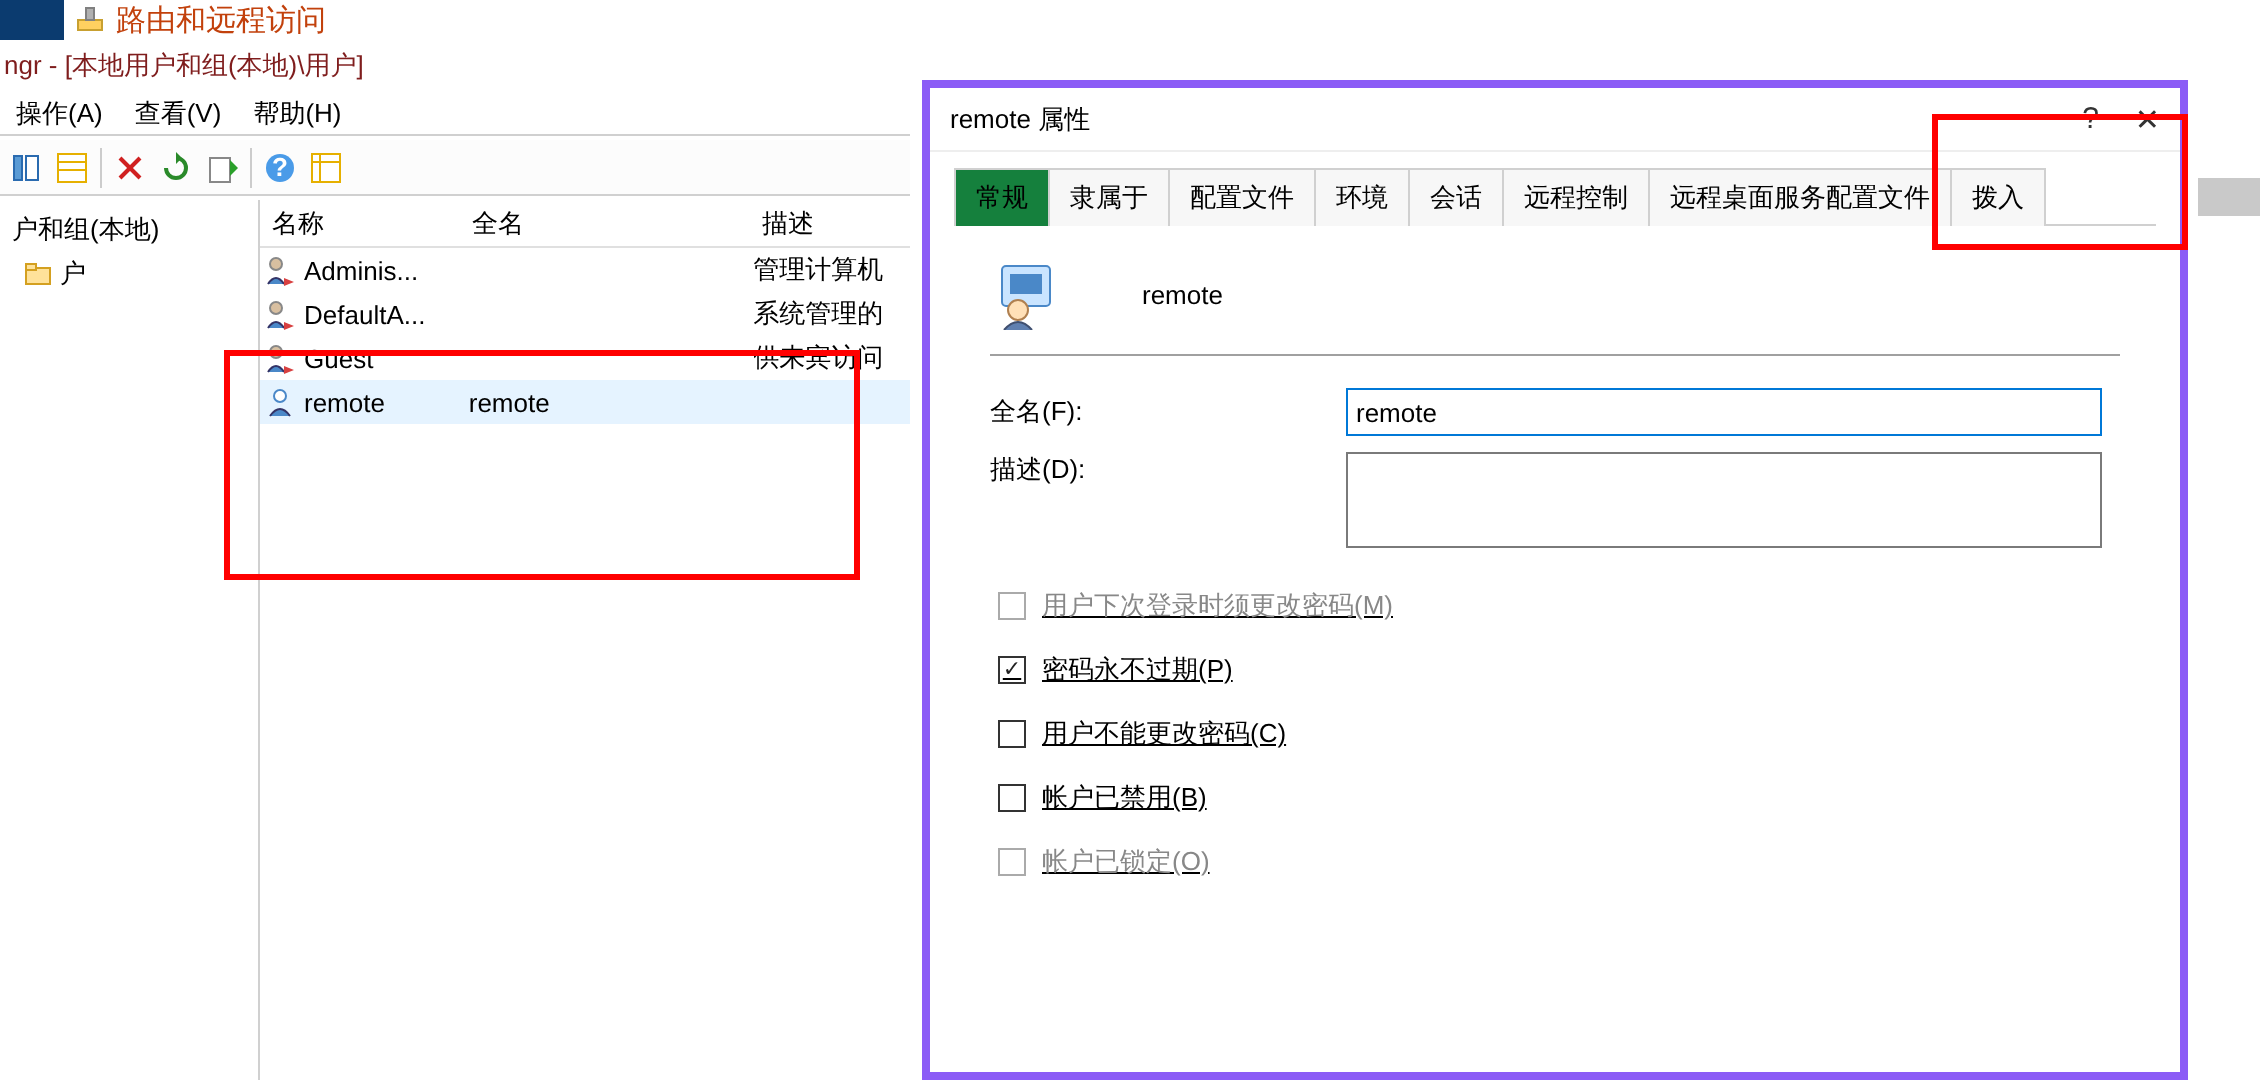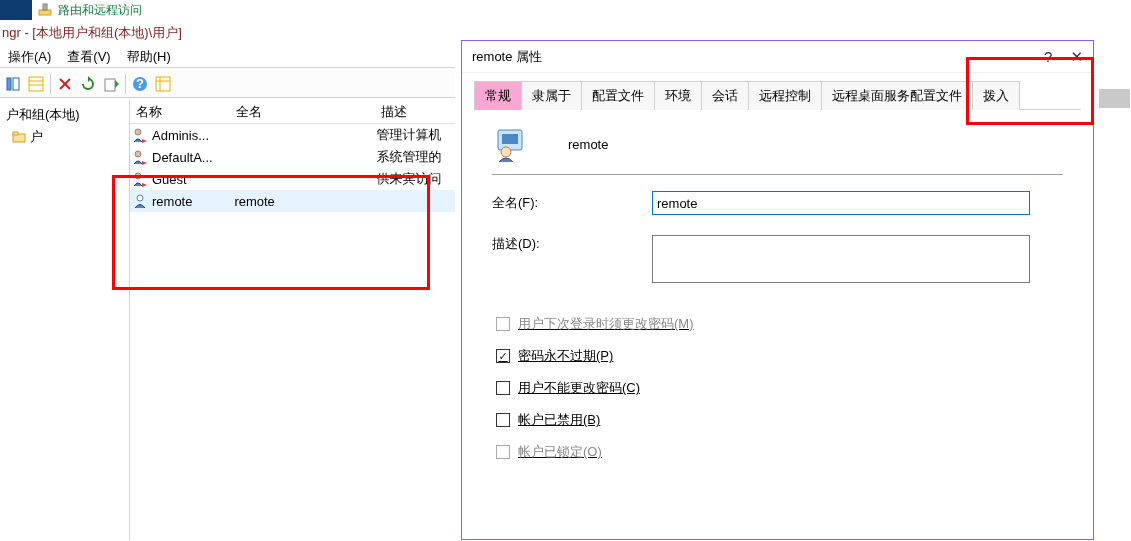--- a/index.html
+++ b/index.html
@@ -1,21 +1,21 @@
 <!DOCTYPE html>
 <html><head>
   <meta charset="utf-8">
   <style>
     * { margin: 0; padding: 0; box-sizing: border-box; font-family: "Microsoft YaHei", "Segoe UI", Tahoma, sans-serif; font-size: 13px; }
     body { background: #fff; width: 1131px; height: 541px; overflow: hidden; position: relative; }
 
     .taskbar-item { position: absolute; top: 0; left: 0; display: flex; align-items: center; height: 20px; }
     .taskbar-blue { width: 32px; height: 20px; background: #0b3b6f; }
     .taskbar-icon { width: 18px; height: 18px; margin: 0 4px; display: flex; align-items: center; justify-content: center; }
-    .taskbar-text { font-size: 12px; color: #15803d; font-family: Liberation Serif, serif; }
+    .taskbar-text { font-size: 15px; color: #c2410c; font-family: Liberation Serif, serif; }
 
     .mmc-title { position: absolute; top: 24px; left: 0; font-size: 13px; color: #7f1d1d; padding-left: 2px; }
 
     .menubar { position: absolute; top: 46px; left: 0; height: 22px; display: flex; border-bottom: 1px solid #d0d0d0; width: 455px; background: #fff; }
     .menubar-item { padding: 2px 8px; font-size: 13px; cursor: default; }
 
     .toolbar { position: absolute; top: 70px; left: 0; height: 28px; display: flex; align-items: center; border-bottom: 1px solid #d0d0d0; width: 455px; background: #fcfcfc; gap: 1px; padding-left: 2px; }
     .toolbar svg { display: block; }
     .toolbar-sep { width: 1px; height: 20px; background: #ccc; margin: 0 2px; }
     .toolbar-btn { width: 22px; height: 22px; display: flex; align-items: center; justify-content: center; }
@@ -34,38 +34,38 @@
     .list-row-icon { width: 16px; height: 16px; margin-right: 4px; flex-shrink: 0; }
     .list-row.selected { background: #e5f3ff; }
     .list-cell { font-size: 13px; overflow: hidden; white-space: nowrap; }
     .list-cell.cname { width: 84px; }
     .list-cell.cfull { width: 145px; }
     .list-cell.cdesc { width: 80px; }
 
     .highlight-box-left { position: absolute; top: 175px; left: 112px; width: 318px; height: 115px; border: 3px solid #ff0000; pointer-events: none; }
 
     
-    .dialog { position: absolute; top: 40px; left: 461px; width: 633px; height: 500px; background: #fff; border: 1px solid #8b5cf6; }
+    .dialog { position: absolute; top: 40px; left: 461px; width: 633px; height: 500px; background: #fff; border: 4px solid #8b5cf6; }
     .dialog-titlebar { height: 32px; display: flex; align-items: center; justify-content: space-between; padding: 0 10px; border-bottom: 1px solid #eee; }
     .dialog-title { font-size: 13px; }
     .dialog-controls { display: flex; gap: 18px; align-items: center; font-family: "Segoe UI", sans-serif; }
     .dialog-help { font-size: 15px; color: #333; }
     .dialog-close { font-size: 15px; color: #333; }
 
     .tabstrip { display: flex; margin: 8px 12px 0 12px; }
     .tab { padding: 5px 10px; border: 1px solid #d0d0d0; border-bottom: none; background: #f7f7f7; font-size: 13px; cursor: default; margin-right: -1px; }
-    .tab.active { background: #f9a8d4; position: relative; z-index: 2; font-family: Liberation Mono, monospace; }
+    .tab.active { background: #15803d; position: relative; z-index: 2; font-family: Liberation Mono, monospace; }
     .tabstrip::after { content: ""; flex: 1; border-bottom: 1px solid #d0d0d0; }
 
     .dialog-body { padding: 12px 30px; }
     .user-header { display: flex; align-items: center; gap: 40px; margin: 4px 0 12px 0; }
     .user-header svg { flex-shrink: 0; }
     .user-hr { height: 1px; background: #a0a0a0; margin: 8px 0 16px 0; }
 
-    .form-row { display: flex; align-items: center; margin-bottom: 20px; }
+    .form-row { display: flex; align-items: center; margin-bottom: 8px; gap: 18px; }
     .form-label { width: 160px; font-size: 13px; }
     .form-input { width: 378px; height: 24px; border: 1px solid #7a7a7a; padding: 2px 4px; font-size: 13px; outline: none;}
     .form-input.focused { border: 1px solid #0078d7; }
     .form-textarea { width: 378px; height: 48px; border: 1px solid #7a7a7a; resize: none; }
 
     .check-row { display: flex; align-items: center; gap: 8px; margin-bottom: 14px; margin-left: 4px; text-decoration: underline; }
     .checkbox { width: 14px; height: 14px; border: 1px solid #333; display: flex; align-items: center; justify-content: center; background: #fff; flex-shrink: 0; }
     .checkbox.disabled { border-color: #aaa; }
     .checkbox.checked::after { content: "✓"; font-size: 11px; line-height: 1; color: #222; }
     .check-label { font-size: 13px; }

